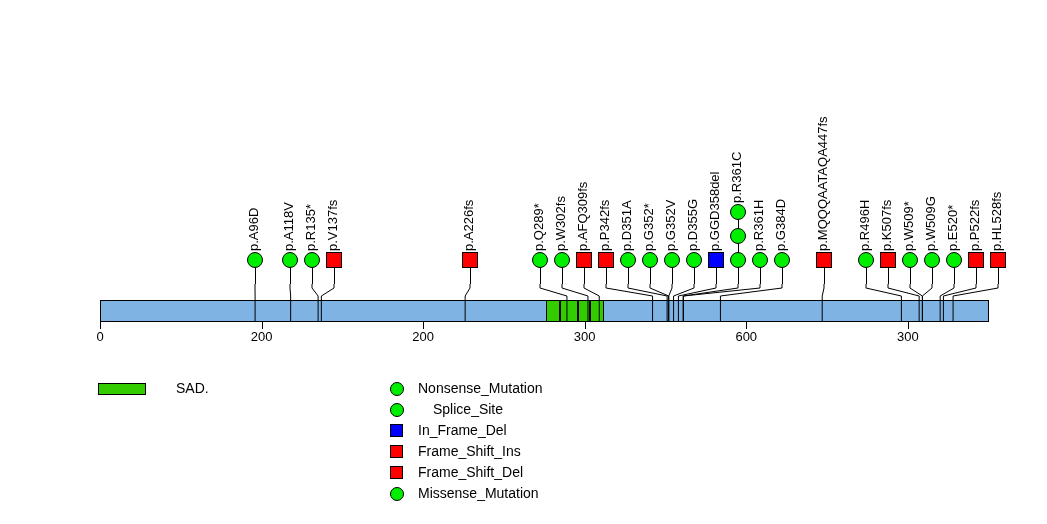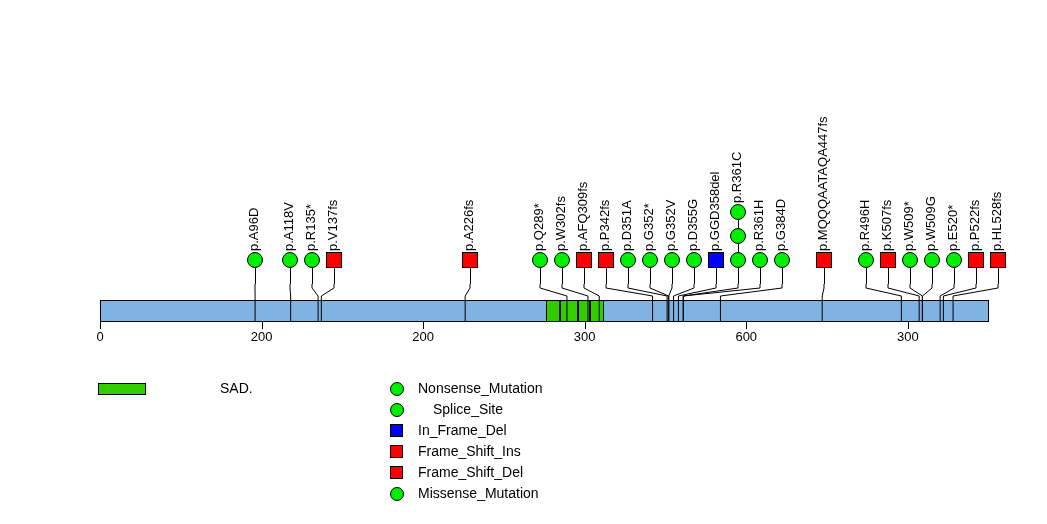--- a/index.html
+++ b/index.html
@@ -173,21 +173,21 @@
       <div class="axis-label" style="left: 584.71px; top: 330px;">300</div>
       <div class="axis-tick" style="left: 746.28px; top: 322px; height: 7px;"></div>
       <div class="axis-label" style="left: 746.28px; top: 330px;">600</div>
       <div class="axis-tick" style="left: 907.85px; top: 322px; height: 7px;"></div>
       <div class="axis-label" style="left: 907.85px; top: 330px;">300</div>
     </div>
 
   <div class="legend" id="domain-legend" style="left:98px;top:378px;">
       <div class="legend-row">
         <div class="domain-legend-swatch" style="left: 0px; top: 5px; width: 48px; height: 12px; background: rgb(51, 204, 0);"></div>
-        <span class="legend-text" style="left: 78px; margin-left: 44px;">SAD.</span>
+        <span class="legend-text" style="left: 78px;">SAD.</span>
       </div>
     </div>
 
   <div class="legend" id="type-legend" style="left:390px;top:378px;">
       <div class="legend-row">
         <div class="legend-swatch circle" style="left: 0px; top: 3.5px; width: 14px; height: 14px; background: rgb(0, 238, 0);"></div>
         <span class="legend-text" style="left: 28px;">Nonsense_Mutation</span>
       </div>
       <div class="legend-row">
         <div class="legend-swatch circle" style="left: 0px; top: 3.5px; width: 14px; height: 14px; background: rgb(0, 238, 0);"></div>

